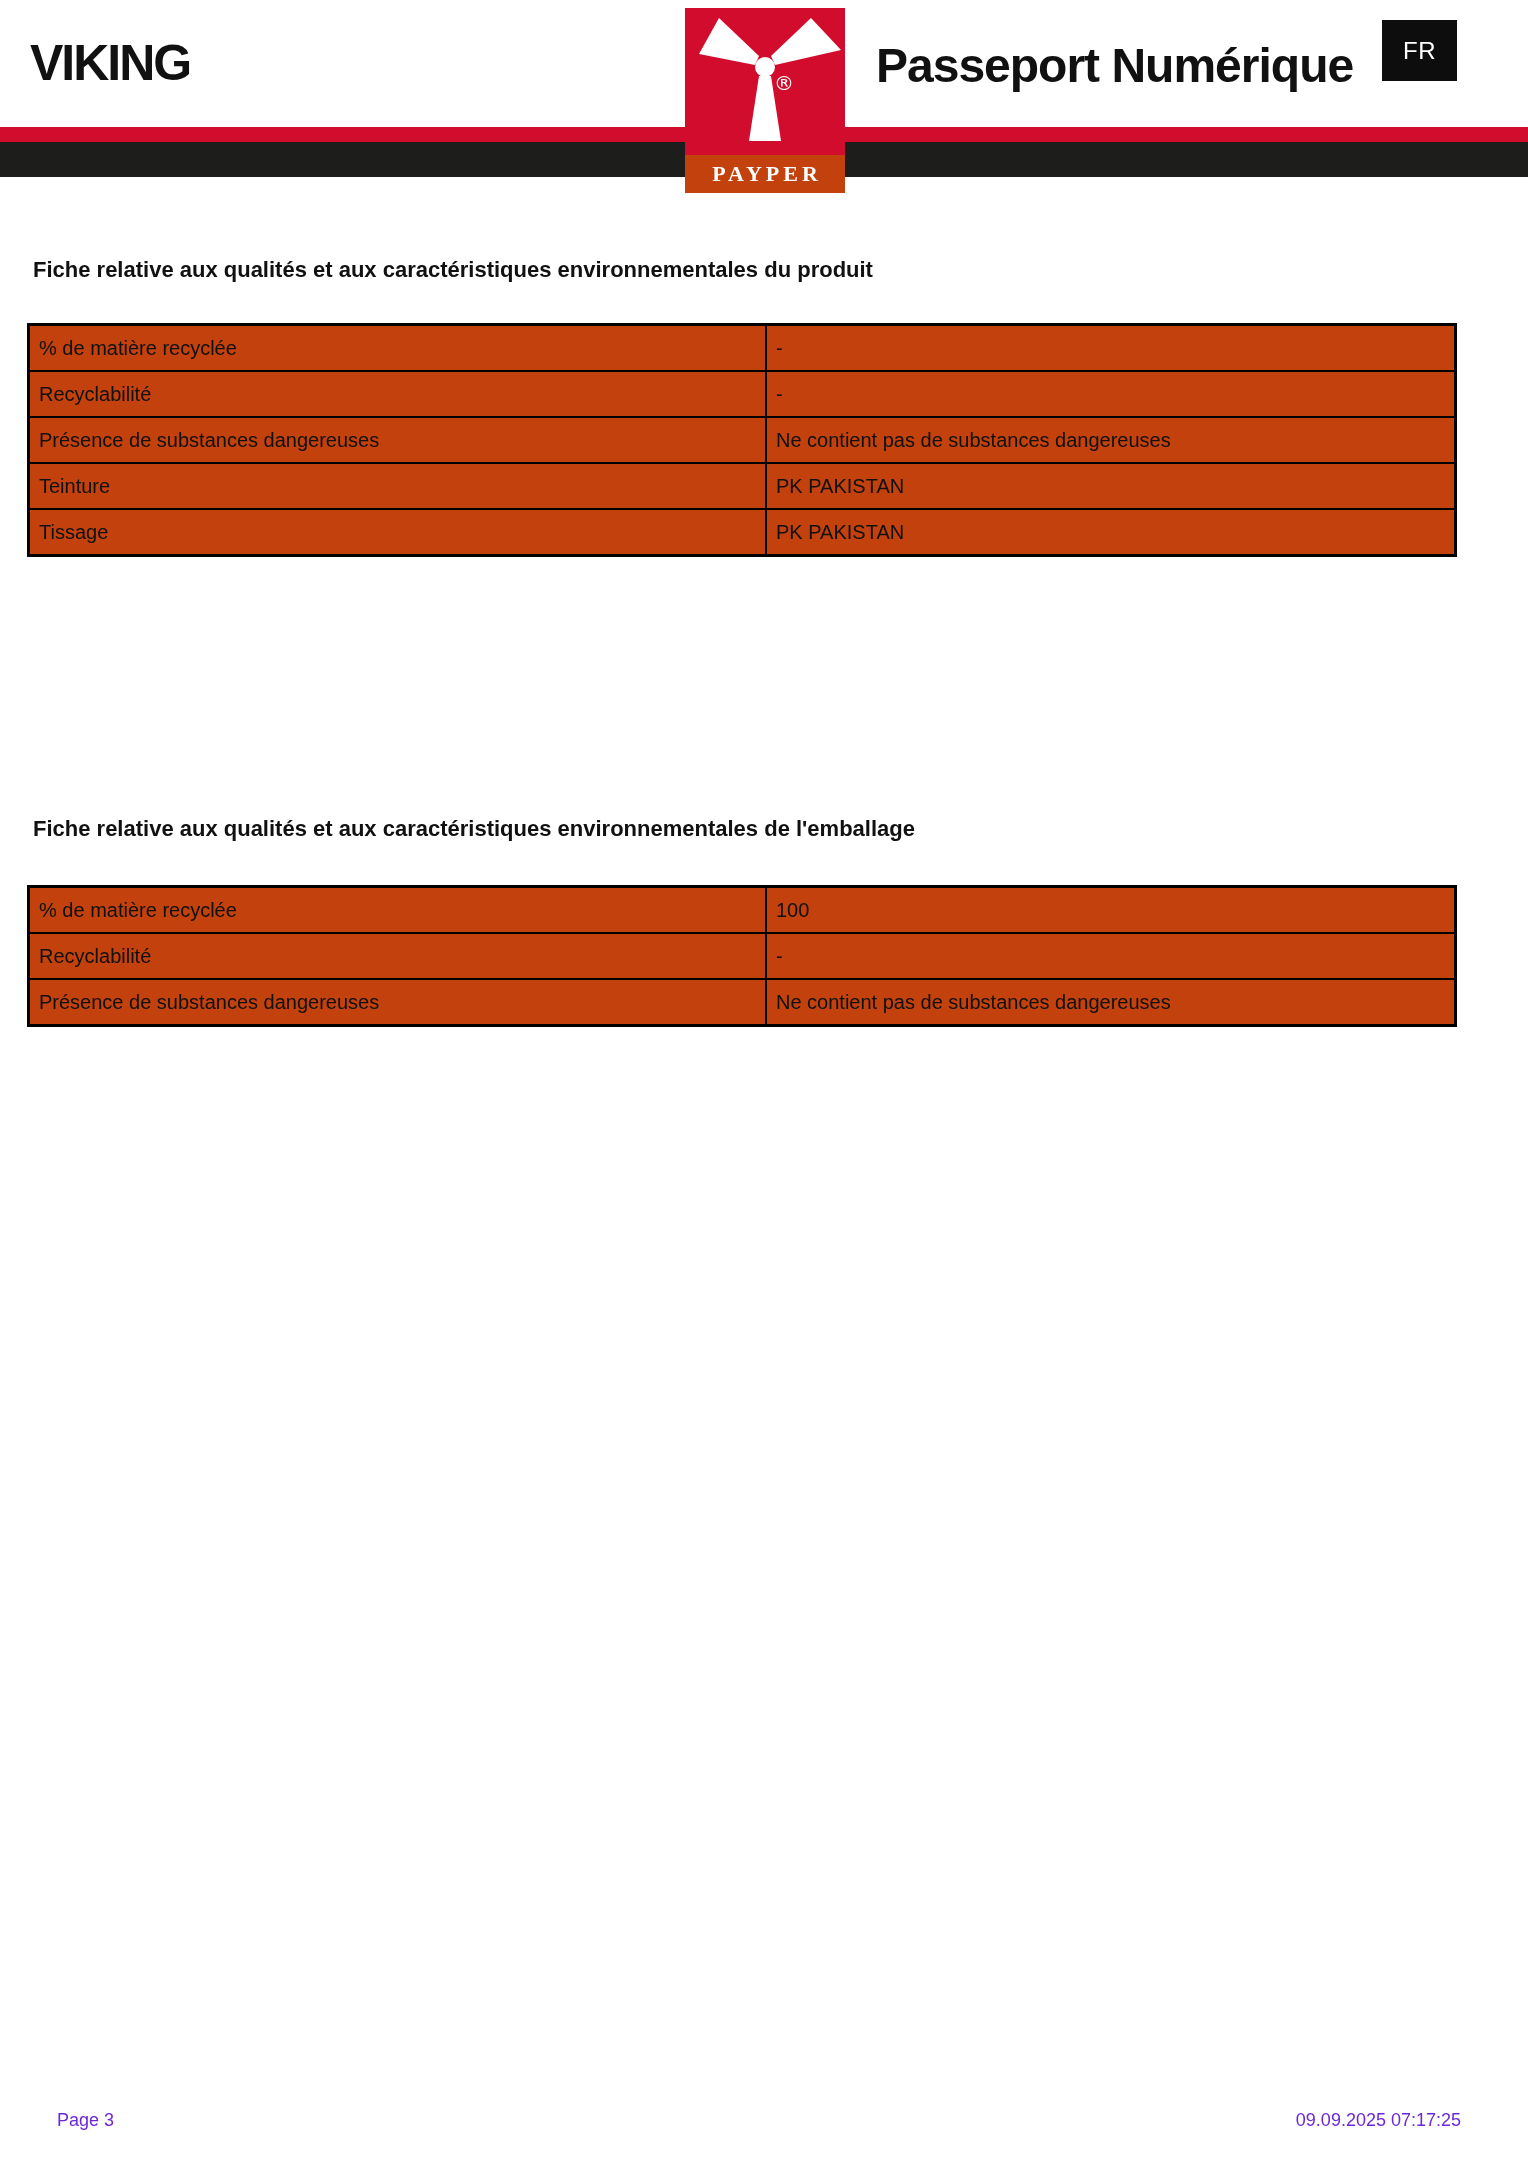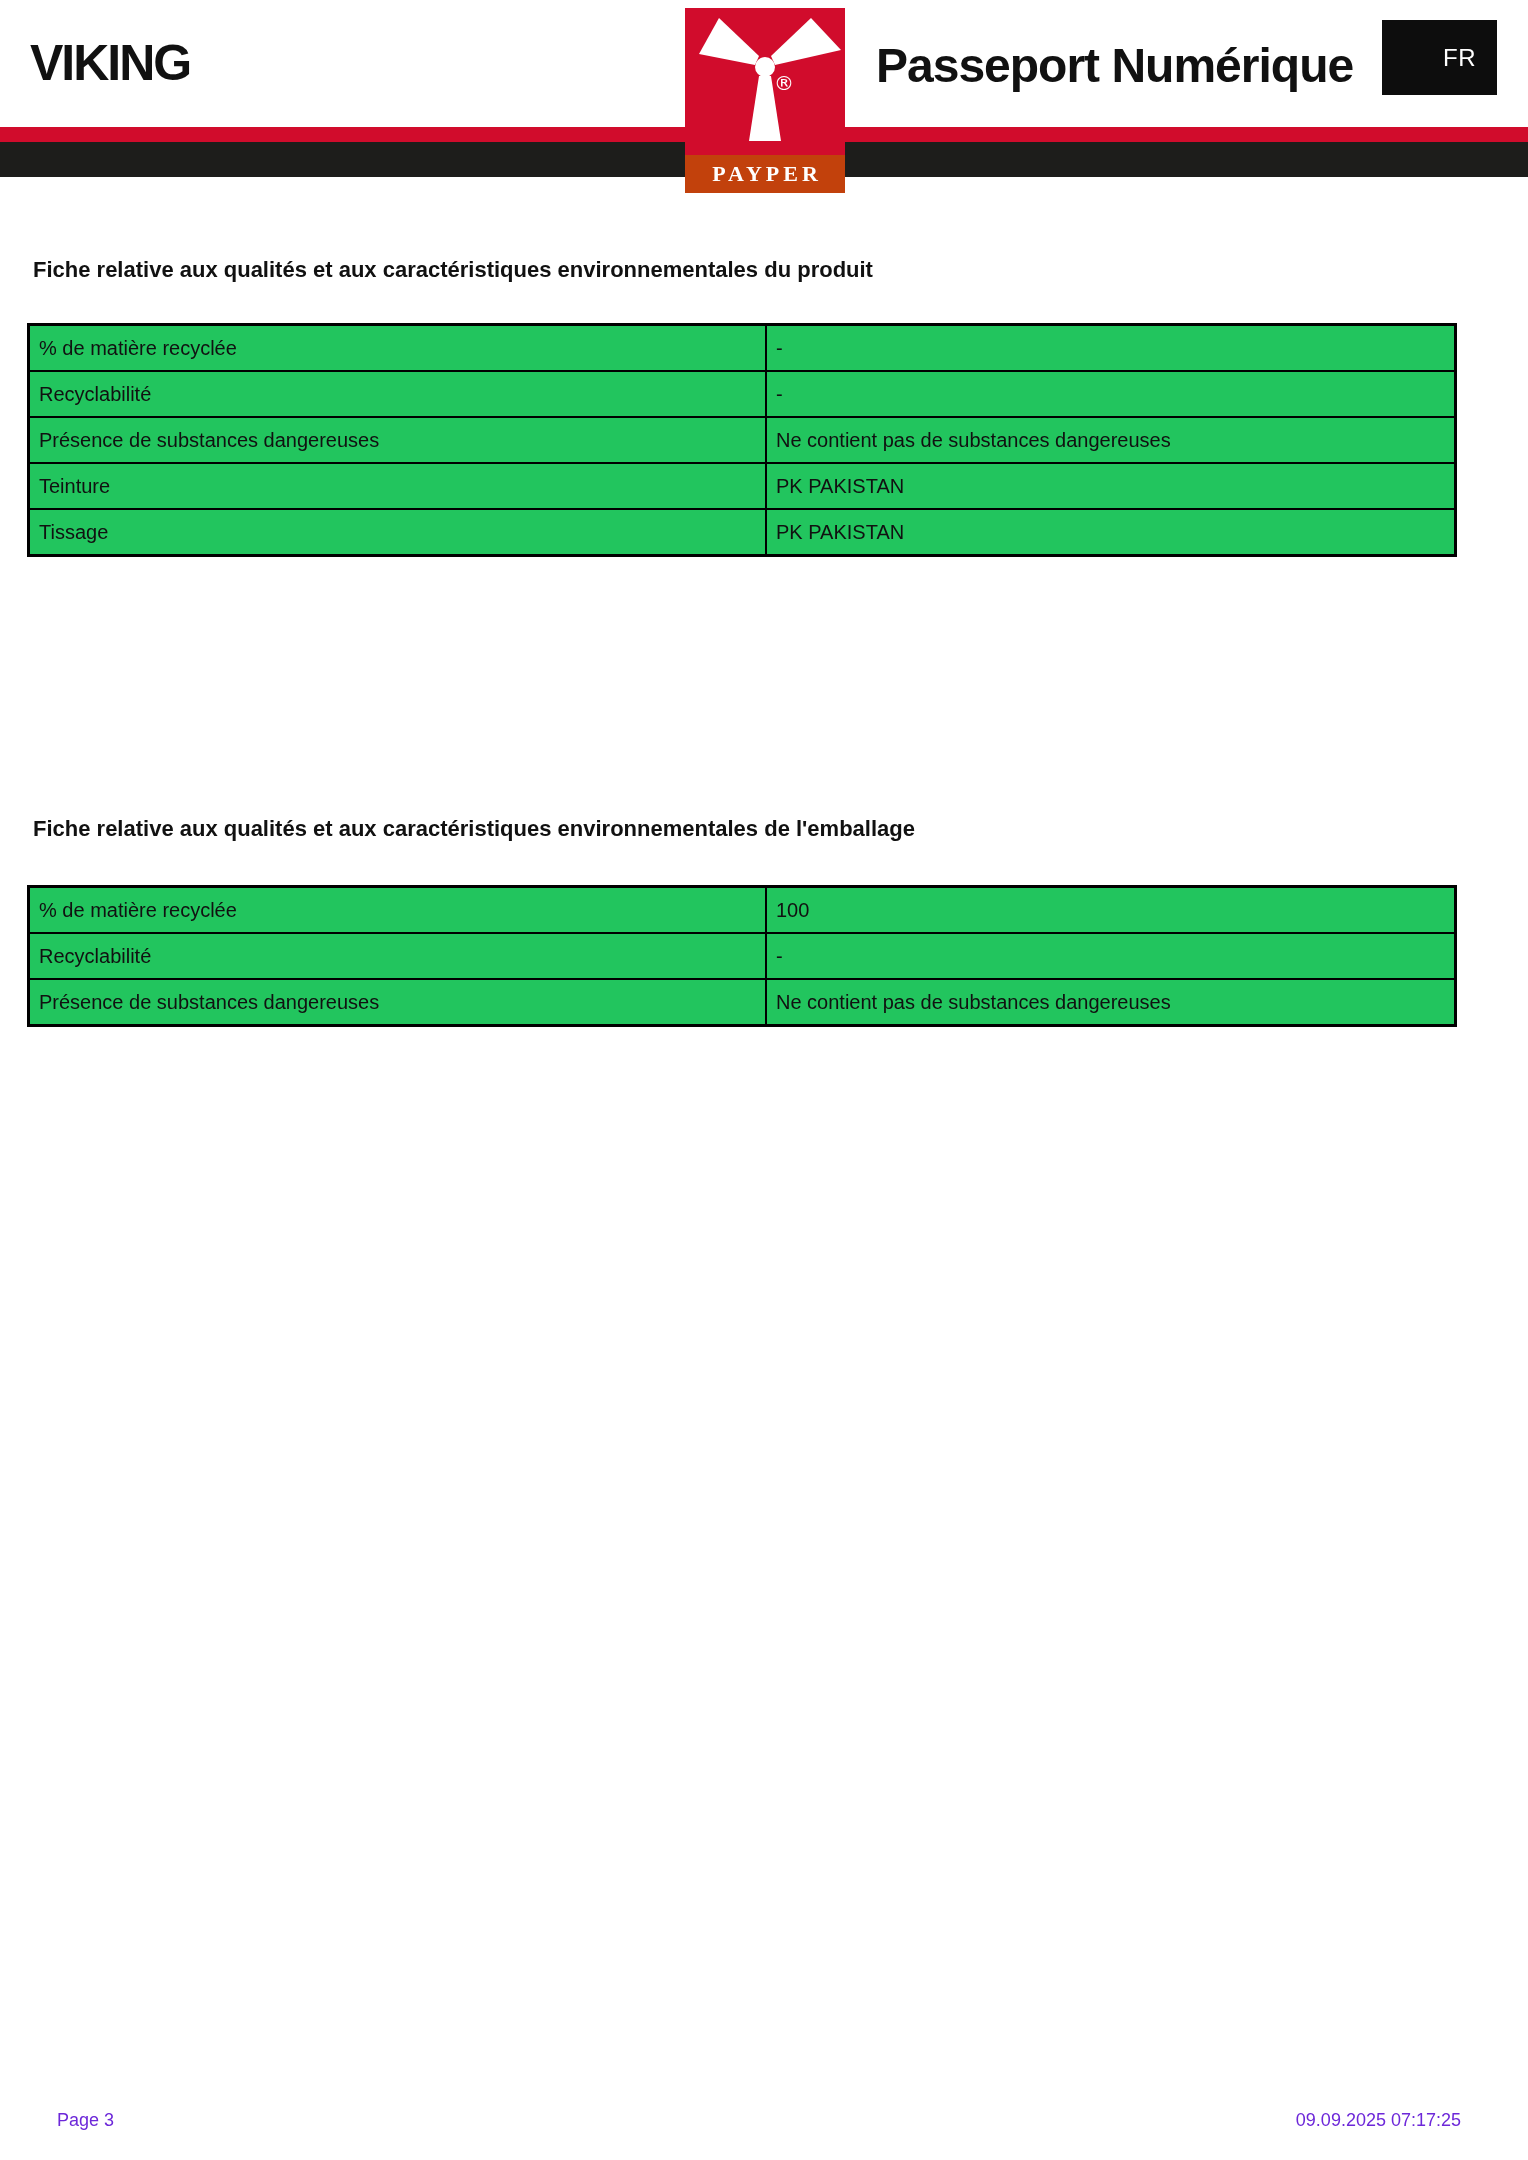--- a/index.html
+++ b/index.html
@@ -14,24 +14,24 @@
   
   .hdr-product{
     position:absolute;left:30px;top:34px;
     font-size:50px;font-weight:bold;letter-spacing:-2px;color:#111;
   }
   .hdr-title{
     position:absolute;left:876px;top:38px;
     font-size:48px;font-weight:bold;letter-spacing:-1px;color:#111;
   }
   .badge-fr{
-    position:absolute;left:1382px;top:20px;width:75px;height:75px;
+    position:absolute;left:1382px;top:20px;width:75px;height:61px;
     background:#0d0d0d;color:#ffffff;
     display:flex;align-items:center;justify-content:center;
-    font-size:24px;font-weight:500;letter-spacing:0.5px;padding-left:40px;
+    font-size:24px;font-weight:500;letter-spacing:0.5px;
   }
   .stripe-red{
     position:absolute;left:0;top:127px;width:100%;height:15px;
     background:#d10c2c;
   }
   .stripe-black{
     position:absolute;left:0;top:142px;width:100%;height:35px;
     background:#1d1d1b;
   }
   .logo-square{
@@ -52,21 +52,21 @@
     font-size:22px;font-weight:bold;color:#111;
   }
   .sec-title.s1{top:257px;}
   .sec-title.s2{top:816px;}
   table.tbl{
     position:absolute;left:27px;
     width:1430px;
     border-collapse:collapse;
     table-layout:fixed;
     font-size:20px;color:#111;
-    background:#22c55e;
+    background:#c2410c;
   }
   table.tbl.t1{top:323px;}
   table.tbl.t2{top:885px;}
   .tbl{border:3px solid #000;}
   .tbl td{
     border:2px solid #000;
     padding:9px 10px 8px 9px;
     vertical-align:top;
     line-height:1.35;
   }

